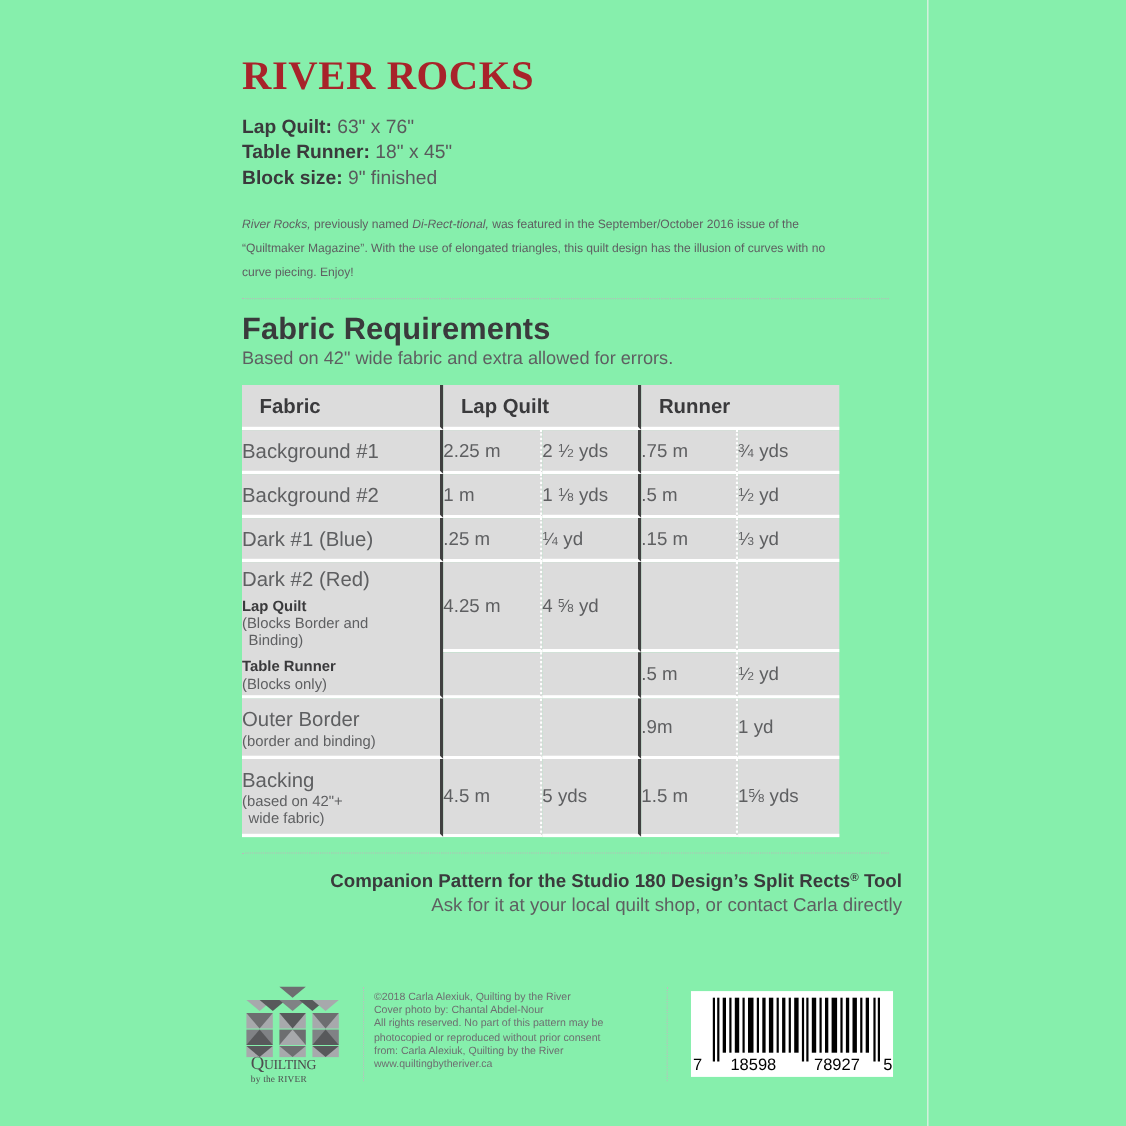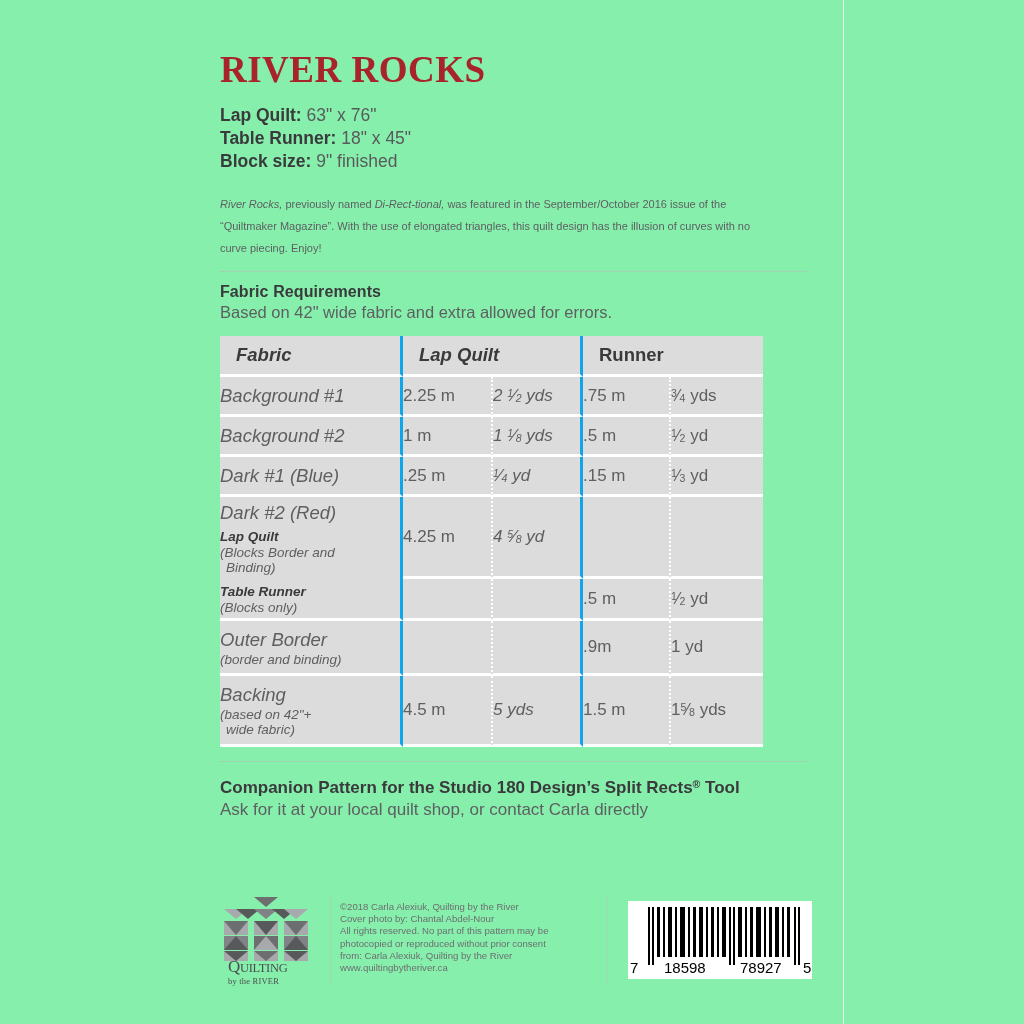--- a/index.html
+++ b/index.html
@@ -78,21 +78,21 @@
   .rule {
     margin-top: 12px;
     border-top: 1px dotted #b9b9b9;
     height: 0;
     width: 588px;
   }
 
   
   .sect-title {
     margin-top: 11px;
-    font-size: 16px;
+    font-size: 28px;
     font-weight: bold;
     color: #3a3a3c;
     letter-spacing: 0.1px;
   }
   .sect-sub {
     margin-top: 2px;
     font-size: 16.5px;
     color: #5e5f61;
   }
 
@@ -105,21 +105,21 @@
   }
   .fab-table td, .fab-table th {
     background: #dcdcdc;
     padding: 0;
     vertical-align: middle;
     text-align: left;
     font-weight: normal;
   }
   .fab-table tr > * { border-bottom: 3px solid #ffffff; }
   
-  .sep-major { border-right: 3px solid #0ea5e9; font-style: italic; }
+  .sep-major { border-right: 3px solid #404040; }
   
   .sep-dot {
     border-right: 2px dotted #ffffff;
   }
   .cell-pad { padding: 0 0 0 16px; }
 
   th.head {
     font-size: 18.5px;
     font-weight: bold;
     color: #3a3a3c;
@@ -176,20 +176,21 @@
 
   
   .rule2 {
     margin-top: 14px;
     border-top: 1px dotted #b9b9b9;
     height: 0;
     width: 588px;
   }
   .comp {
     margin-top: 11px;
+    text-align: right;
   }
   .comp-h {
     font-size: 17px;
     font-weight: bold;
     color: #3a3a3c;
     line-height: 22px;
   }
   .comp-l {
     font-size: 17px;
     color: #5e5f61;

